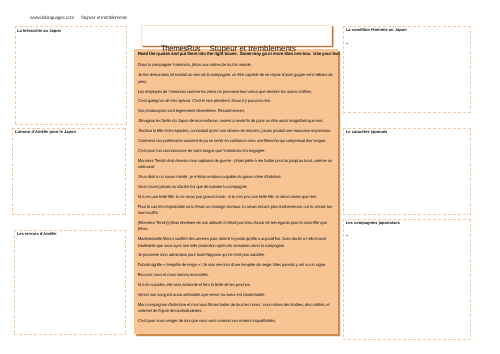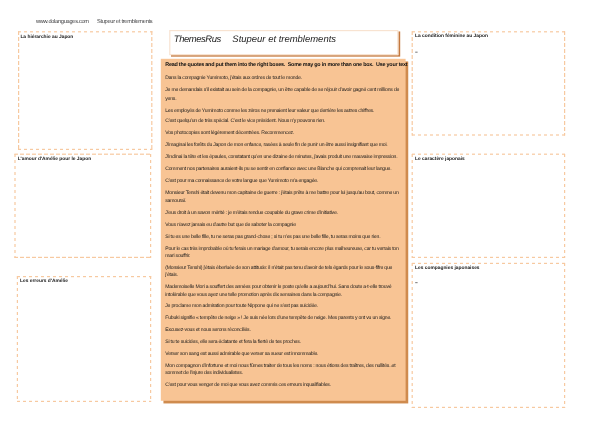--- a/index.html
+++ b/index.html
@@ -9,21 +9,21 @@
   .dashbox{position:absolute;box-sizing:border-box;background:#fff;}
   .dashbox::before{content:"";position:absolute;left:0;top:0;right:0;bottom:0;pointer-events:none;
     background:
       repeating-linear-gradient(to right,#f7c9a0 0 2.9px,transparent 2.9px 5px) left top/100% 1px no-repeat,
       repeating-linear-gradient(to right,#f7c9a0 0 2.9px,transparent 2.9px 5px) left bottom/100% 1px no-repeat,
       repeating-linear-gradient(to bottom,#f7c9a0 0 2.9px,transparent 2.9px 5px) left top/1px 100% no-repeat,
       repeating-linear-gradient(to bottom,#f7c9a0 0 2.9px,transparent 2.9px 5px) right top/1px 100% no-repeat;}
   .dashbox .lbl{font-size:4.05px;font-weight:bold;color:#161616;position:absolute;left:2.5px;top:1.2px;white-space:nowrap;line-height:6px;}
   .tick{position:absolute;left:3px;top:16.5px;width:1.7px;height:1.1px;background:#8d8d8d;}
   .titlebox{position:absolute;left:140.8px;top:25.4px;width:191.5px;height:21px;background:#fff;border:0.7px solid #f8e3d1;box-sizing:border-box;box-shadow:1.5px 1.2px 0 #c4783e;}
-  .titlebox .t{font-size:7.9px;color:#1c1c1c;margin:0;position:absolute;left:3.1px;top:1.2px;white-space:nowrap;font-style:italic;}
+  .titlebox .t{font-size:7.9px;color:#1c1c1c;margin:16px;position:absolute;left:3.1px;top:1.2px;white-space:nowrap;}
   .orange{position:absolute;left:133.7px;top:49.3px;width:204.3px;height:284.7px;background:#f8c494;box-shadow:2.2px 2.2px 0 #cf8b4e;}
   .q{font-size:4.25px;letter-spacing:-0.17px;color:#1a1a1a;line-height:6.3px;margin:0 3.5px 3.62px 4px;}
   .instr{font-size:4.5px;font-weight:bold;letter-spacing:-0.177px;color:#121212;margin:1.7px 2px 5.2px 4px;white-space:pre;line-height:6.3px;}
 </style>
 </head>
 <body>
 
 <div class="hdr"><span>www.dolanguages.com</span><span style="display:inline-block;width:6.8px"></span><span>Stupeur et tremblements</span></div>
 
 <div class="orange">

